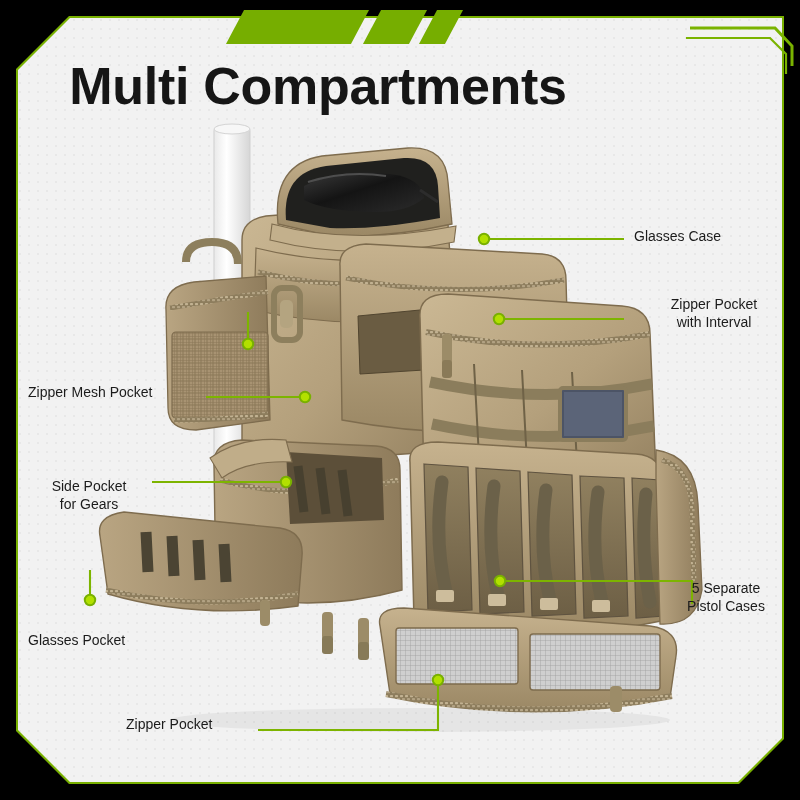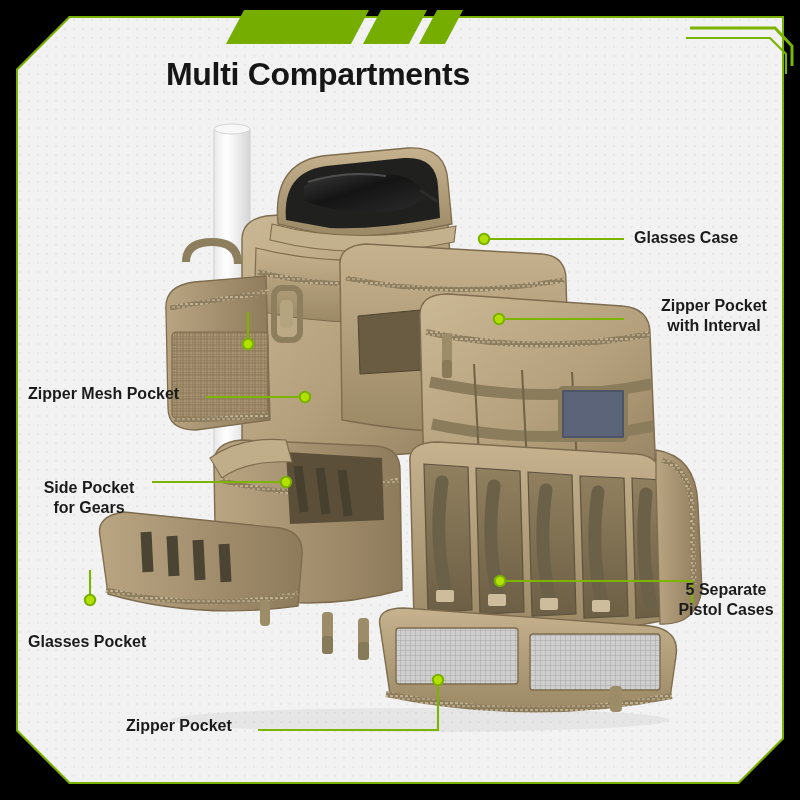--- a/index.html
+++ b/index.html
@@ -63,40 +63,40 @@
   #stripe-2 { left:372px; width:46px;  }
   #stripe-3 { left:428px; width:26px;  }
   .corner-svg { position:absolute; top:0; left:0; overflow:visible; }
 
   
   #title {
     position:absolute;
     left:0; top:56px;
     width:636px;
     text-align:center;
-    font-size:32px;
+    font-size:52px;
     font-weight:bold;
     color:#161616;
     letter-spacing:-0.3px;
     font-family:"Liberation Sans", sans-serif;
   }
 
   
   #stage {
     position:absolute;
     left:90px; top:120px;
     width:620px; height:620px;
   }
   #product { position:absolute; left:0; top:0; width:620px; height:620px; }
 
   
   .callout {
     position:absolute;
-    font-size:16px;
-    font-weight:bold;
+    font-size:14px;
+    font-weight:normal;
     color:#1b1b1b;
     line-height:1.28;
     white-space:pre-line;
     font-family:"Liberation Sans", sans-serif;
   }
   .callout.right { text-align:left; }
   .callout.left  { text-align:left; }
   .callout.ctr   { text-align:center; }
 
   

